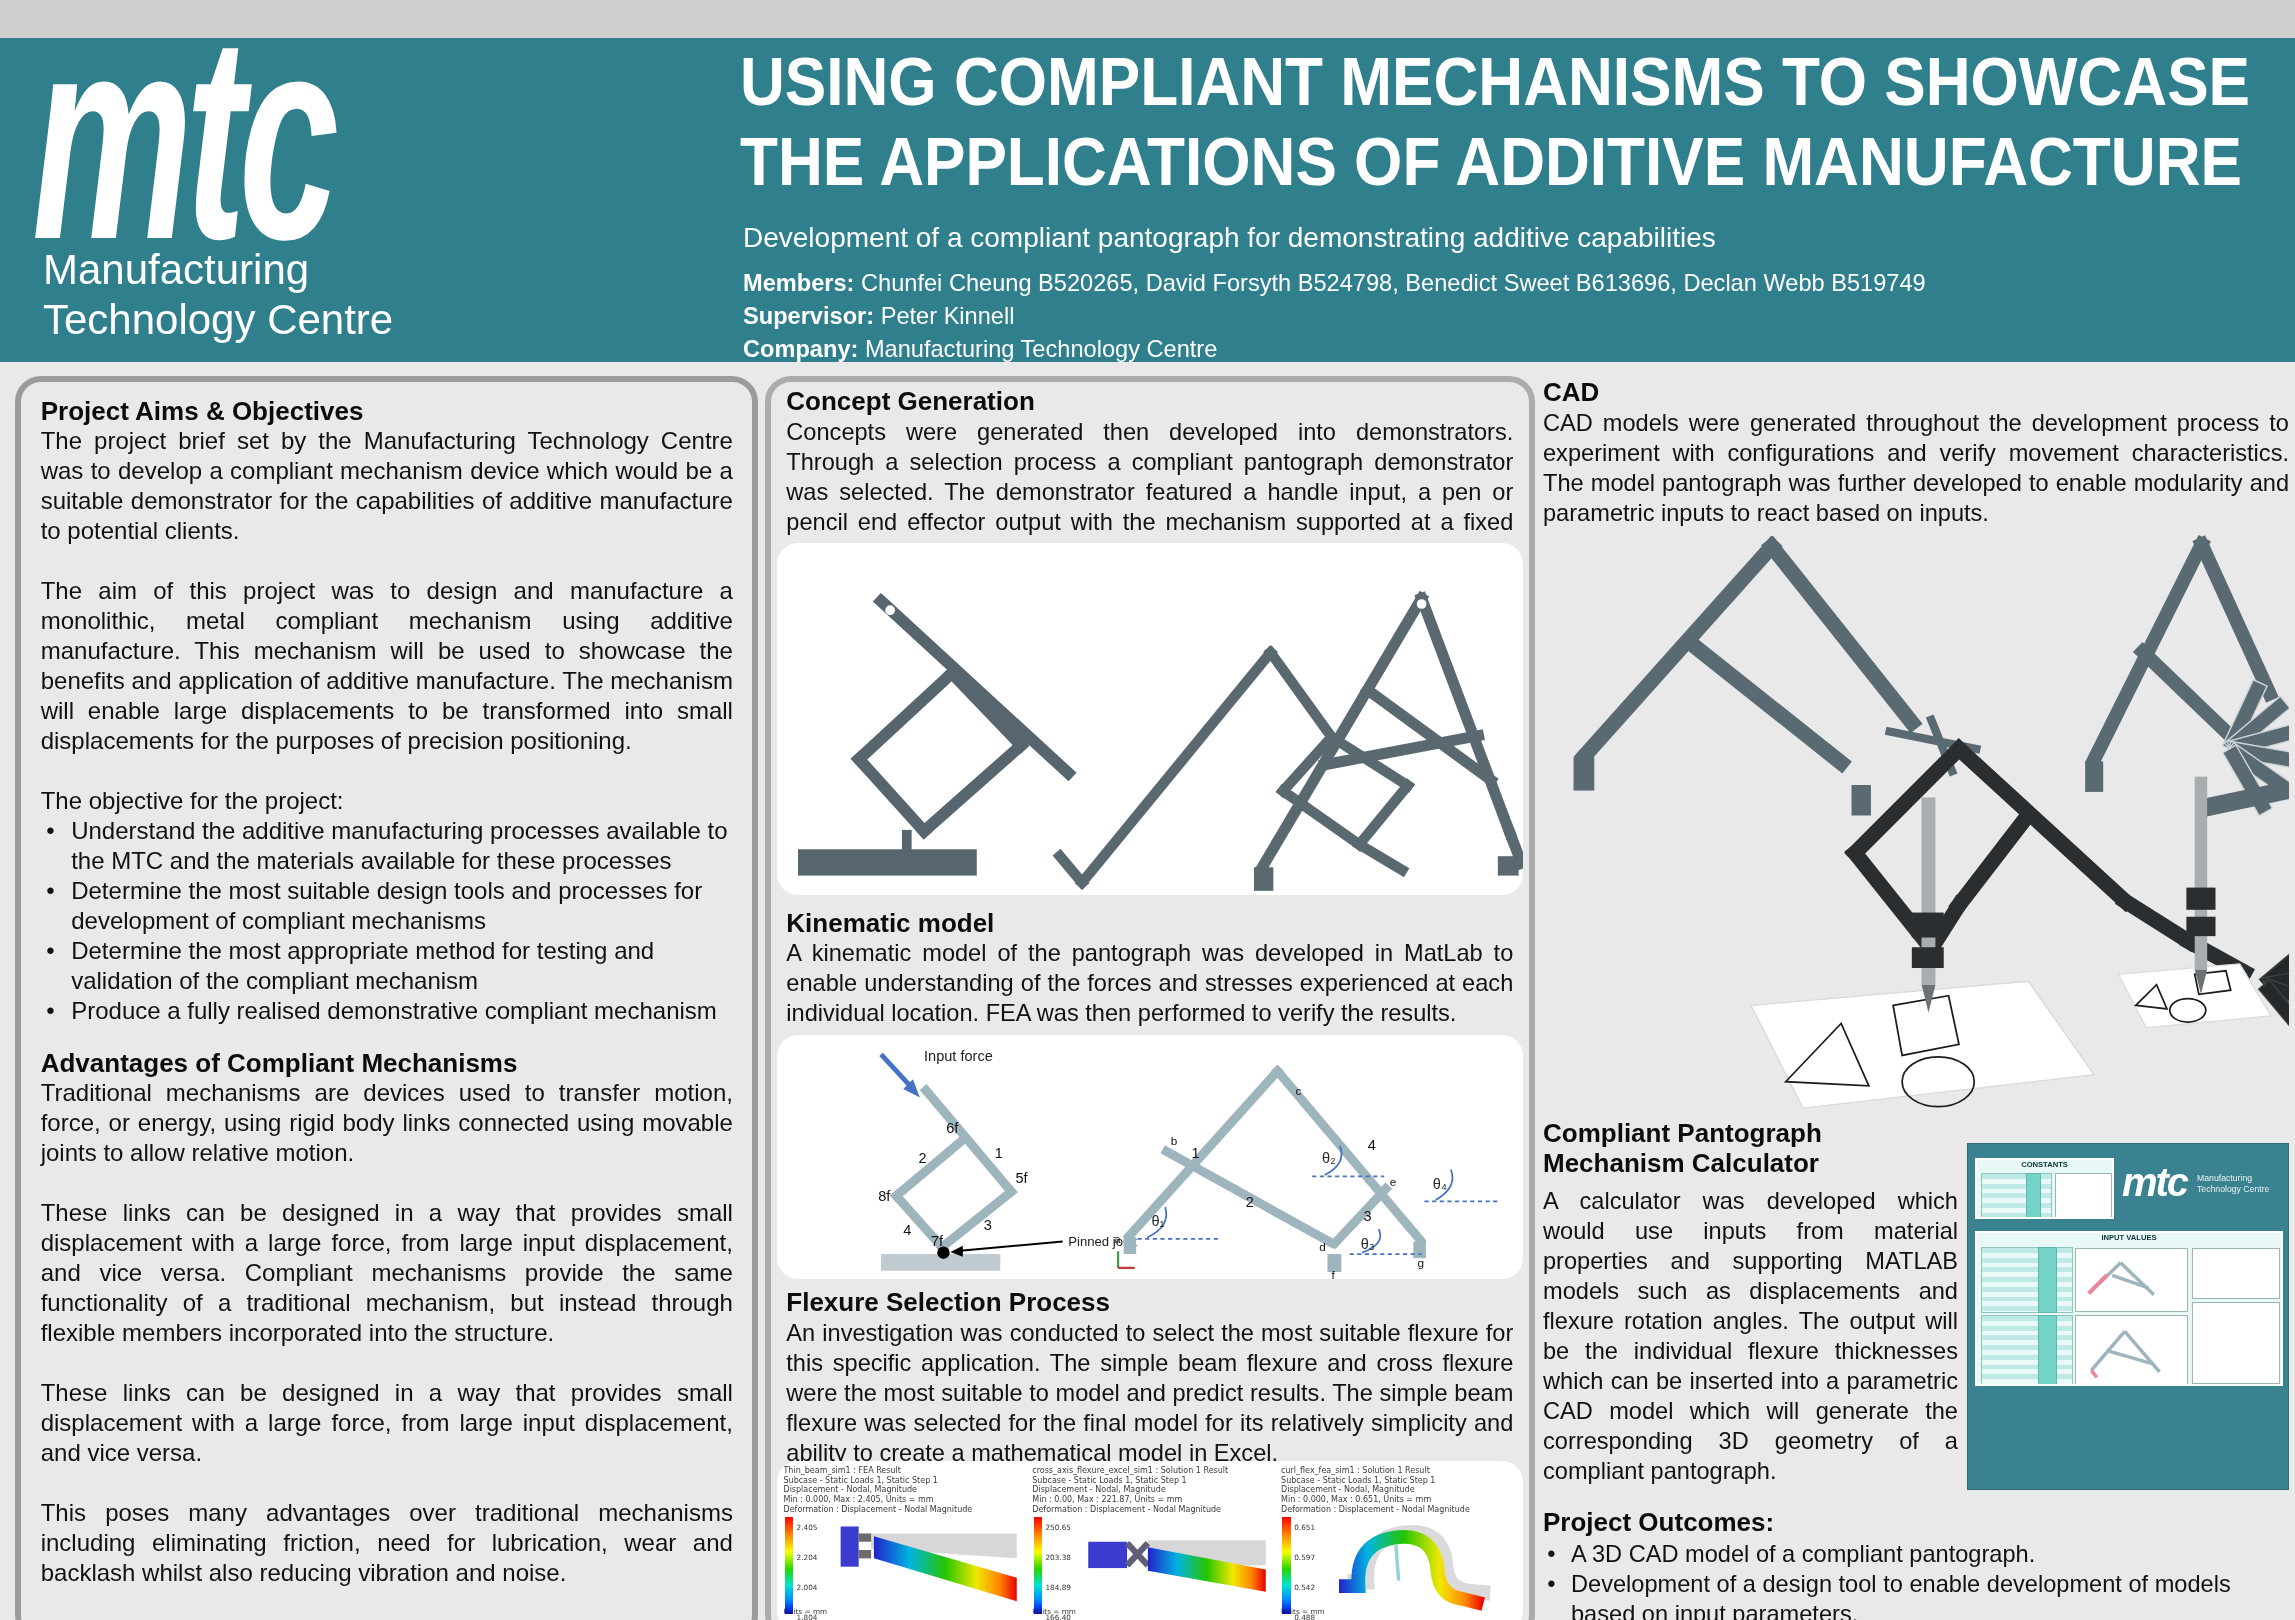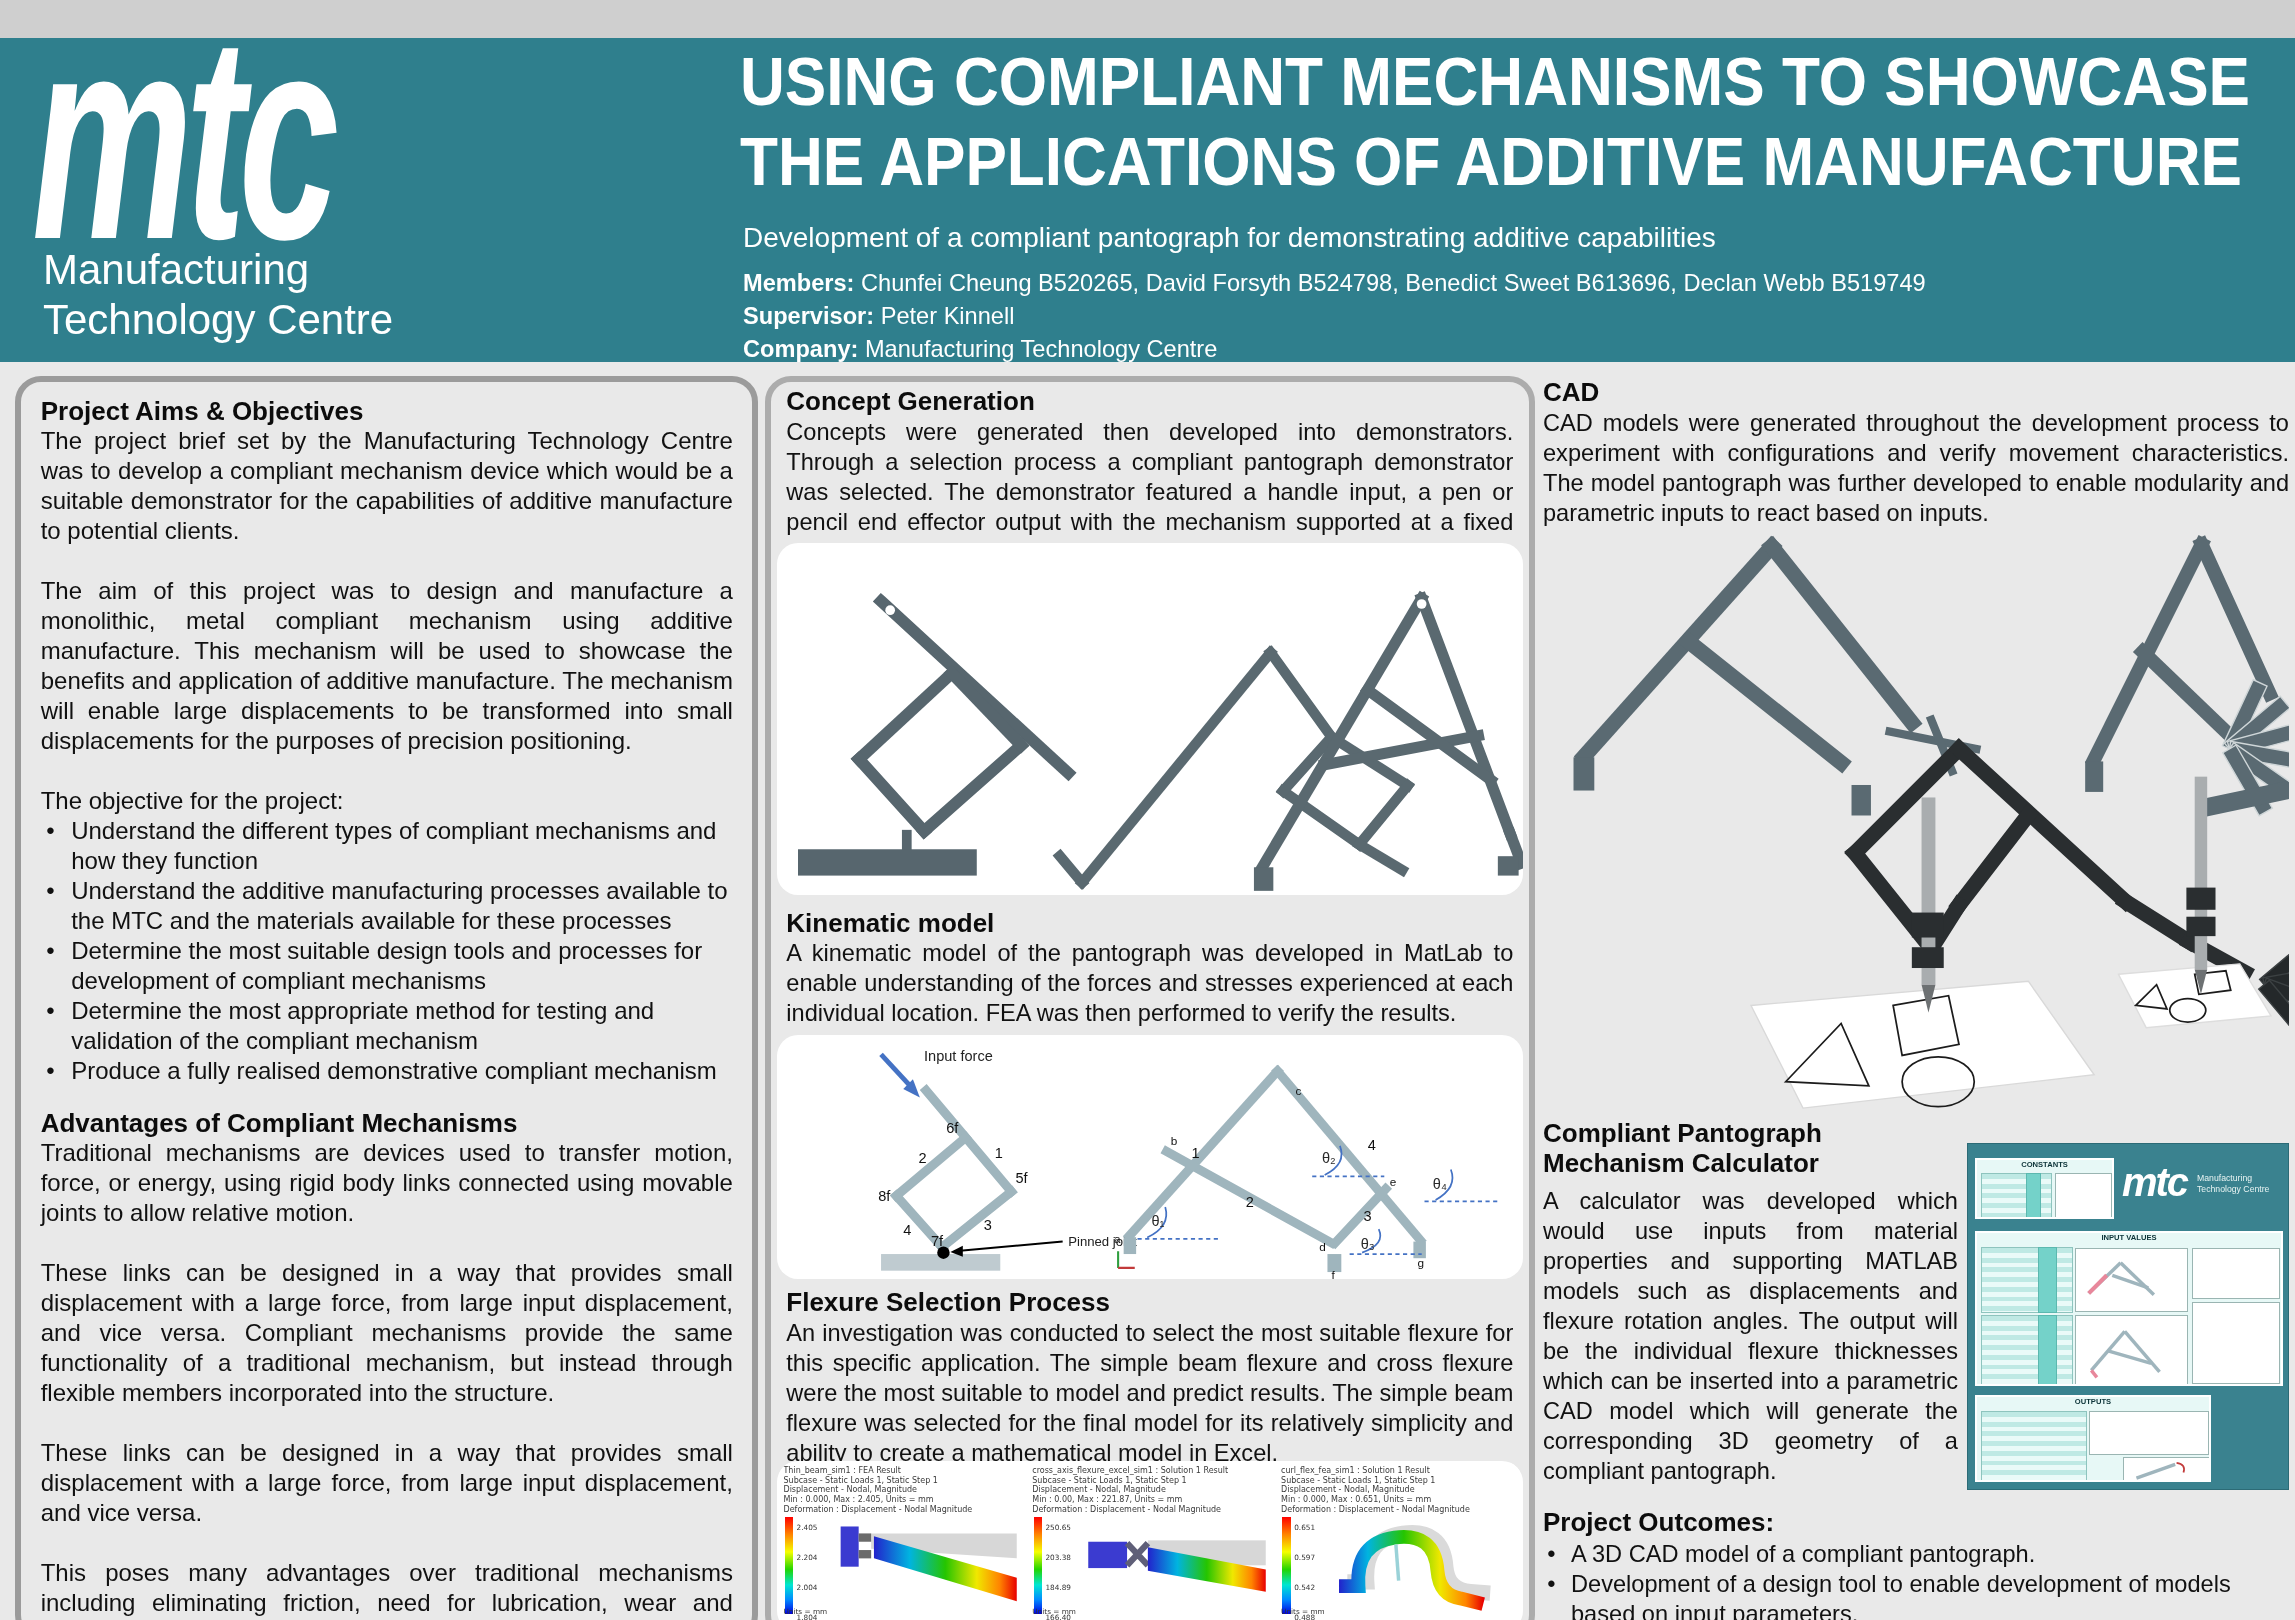--- a/index.html
+++ b/index.html
@@ -95,21 +95,20 @@
   </div>
 
   <div class="panel" id="left-panel">
     <div class="h">Project Aims &amp; Objectives</div>
     <p class="body-p">The project brief set by the Manufacturing Technology Centre was to develop a compliant mechanism device which would be a suitable demonstrator for the capabilities of additive manufacture to potential clients.</p>
     <div class="gap"></div>
     <p class="body-p">The aim of this project was to design and manufacture a monolithic, metal compliant mechanism using additive manufacture. This mechanism will be used to showcase the benefits and application of additive manufacture. The mechanism will enable large displacements to be transformed into small displacements for the purposes of precision positioning.</p>
     <div class="gap"></div>
     <p>The objective for the project:</p>
     <ul class="blist">
-        <li>Understand the different types of compliant mechanisms and how they function</li>
         <li>Understand the additive manufacturing processes available to the MTC and the materials available for these processes</li>
         <li>Determine the most suitable design tools and processes for development of compliant mechanisms</li>
         <li>Determine the most appropriate method for testing and validation of the compliant mechanism</li>
         <li>Produce a fully realised demonstrative compliant mechanism</li>
       </ul>
     <div style="height:18px"></div>
     <div class="h">Advantages of Compliant Mechanisms</div>
     <p class="body-p">Traditional mechanisms are devices used to transfer motion, force, or energy, using rigid body links connected using movable joints to allow relative motion.</p>
     <div class="gap"></div>
     <p class="body-p">These links can be designed in a way that provides small displacement with a large force, from large input displacement, and vice versa. Compliant mechanisms provide the same functionality of a traditional mechanism, but instead through flexible members incorporated into the structure.</p>
@@ -468,31 +467,20 @@
                 <line x1="70" y1="22" x2="120" y2="80"></line>
               <line x1="46" y1="50" x2="108" y2="68"></line>
             </g>
             <line x1="22" y1="78" x2="30" y2="88" stroke="#e8879b" stroke-width="5"></line>
           </svg>
         </div>
         <div class="whitebox" style="position:absolute;left:215px;top:15.3px;width:86px;height:49px"></div>
         <div class="whitebox" style="position:absolute;left:215px;top:69px;width:86px;height:80px"></div>
       </div>
 
-      <div class="calc-panel" style="left:7px;top:251px;width:236px;height:87px">
-        <div class="calc-title">OUTPUTS</div>
-        <div class="stripes" style="position:absolute;left:3.5px;top:14px;width:104px;height:68px"></div>
-        <div class="whitebox" style="position:absolute;left:112px;top:14px;width:118px;height:42px"></div>
-        <div class="whitebox" style="position:absolute;left:146px;top:60px;width:85px;height:22px">
-          <svg width="83" height="21" viewBox="0 0 120 30">
-            <line x1="18" y1="26" x2="74" y2="6" stroke="#9FB5BD" stroke-width="5"></line>
-            <path d="M76,4 q14,2 10,14" stroke="#c23a3a" stroke-width="2.5" fill="none"></path>
-          </svg>
-        </div>
-      </div>
     </div>
 
     <div class="rc h" style="left:0;top:1131px">Project Outcomes:</div>
     <ul class="outcomes rc" style="left:0;top:1163px;width:746px;margin:0">
         <li>A 3D CAD model of a compliant pantograph.</li>
         <li>Development of a design tool to enable development of models based on input parameters.</li>
       </ul>
   </div>
 
 </div>

